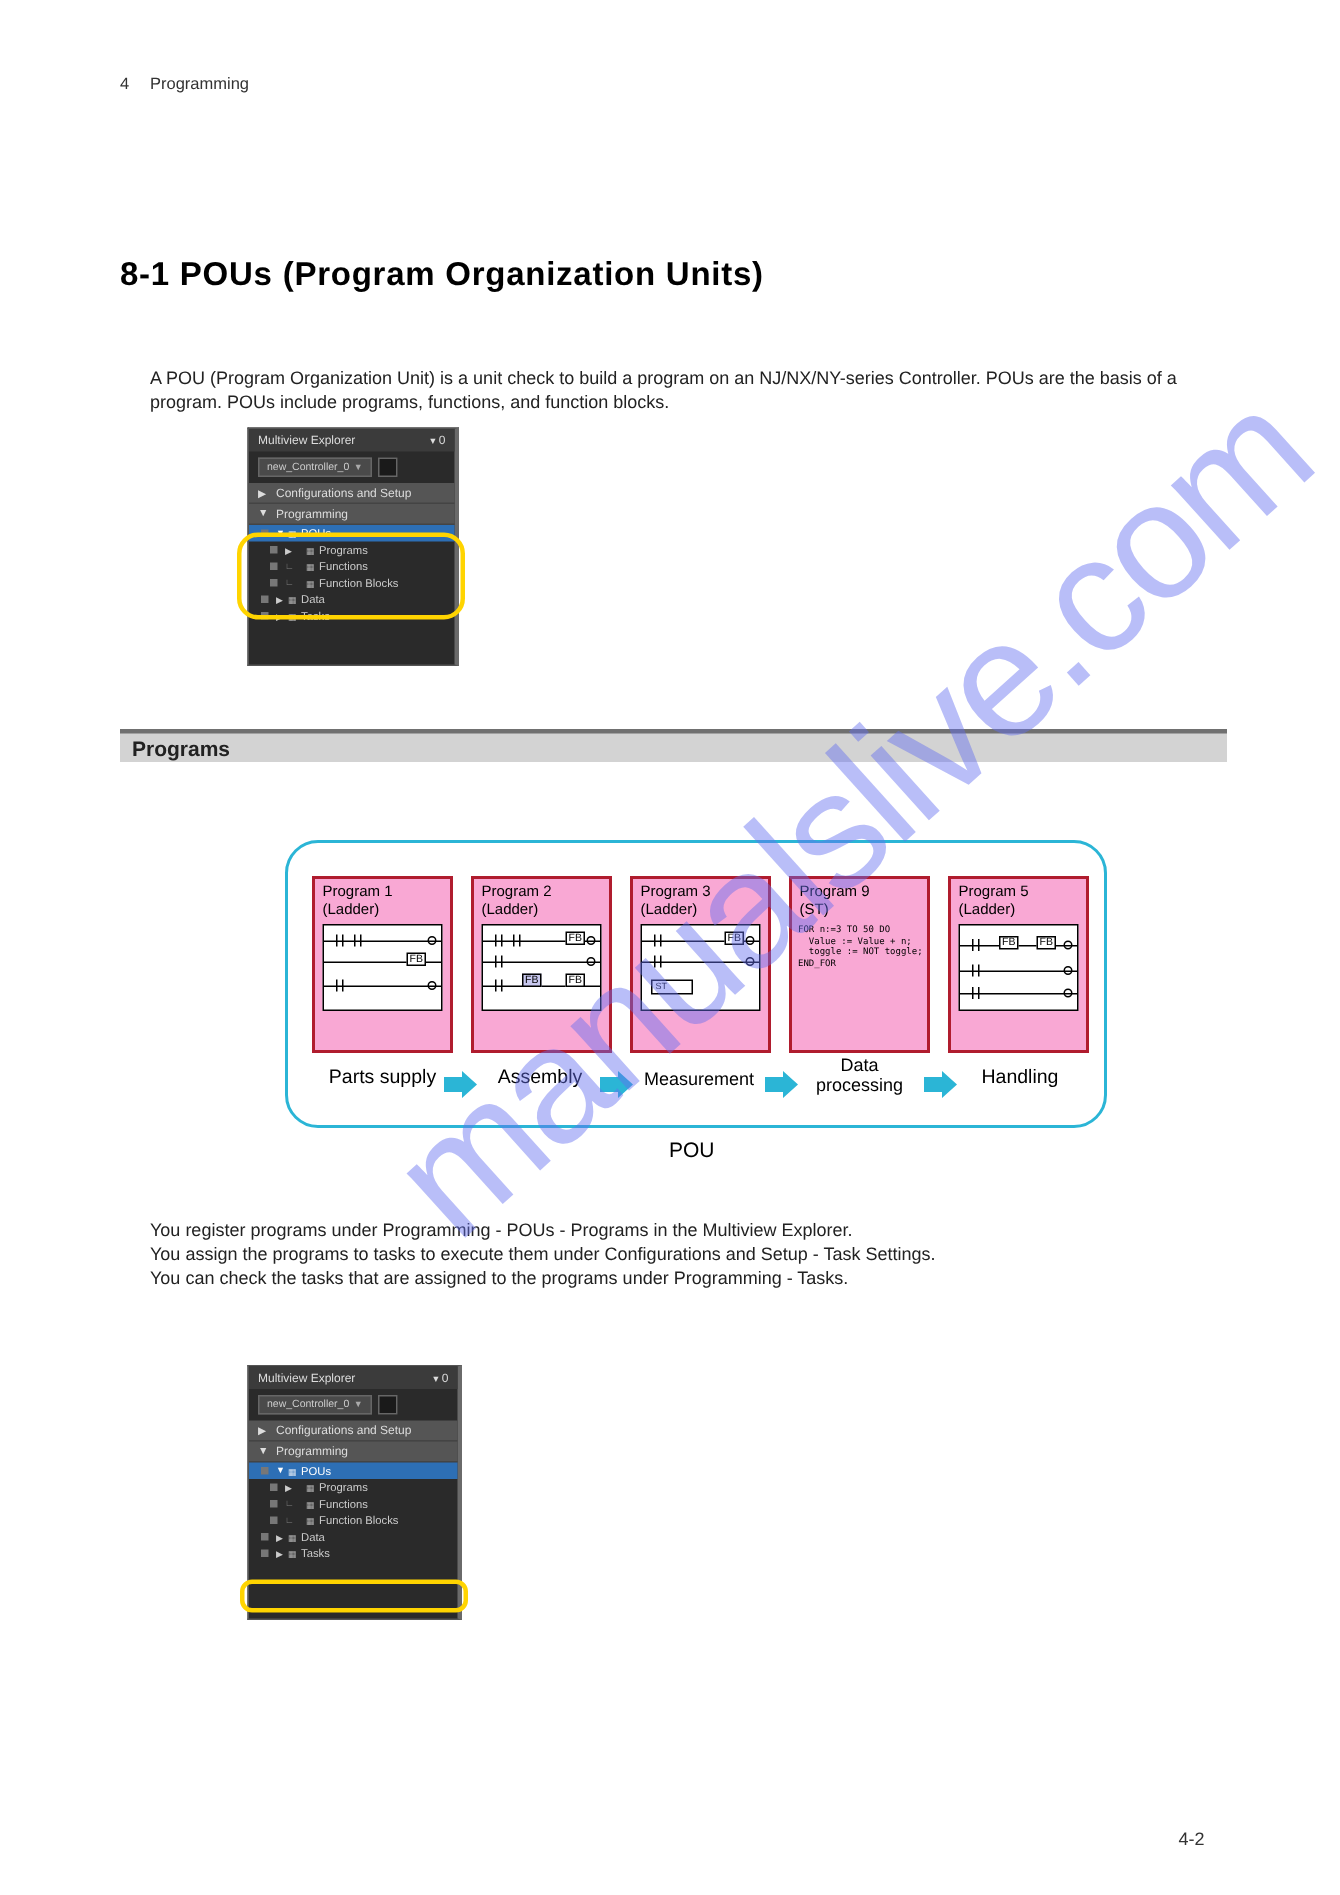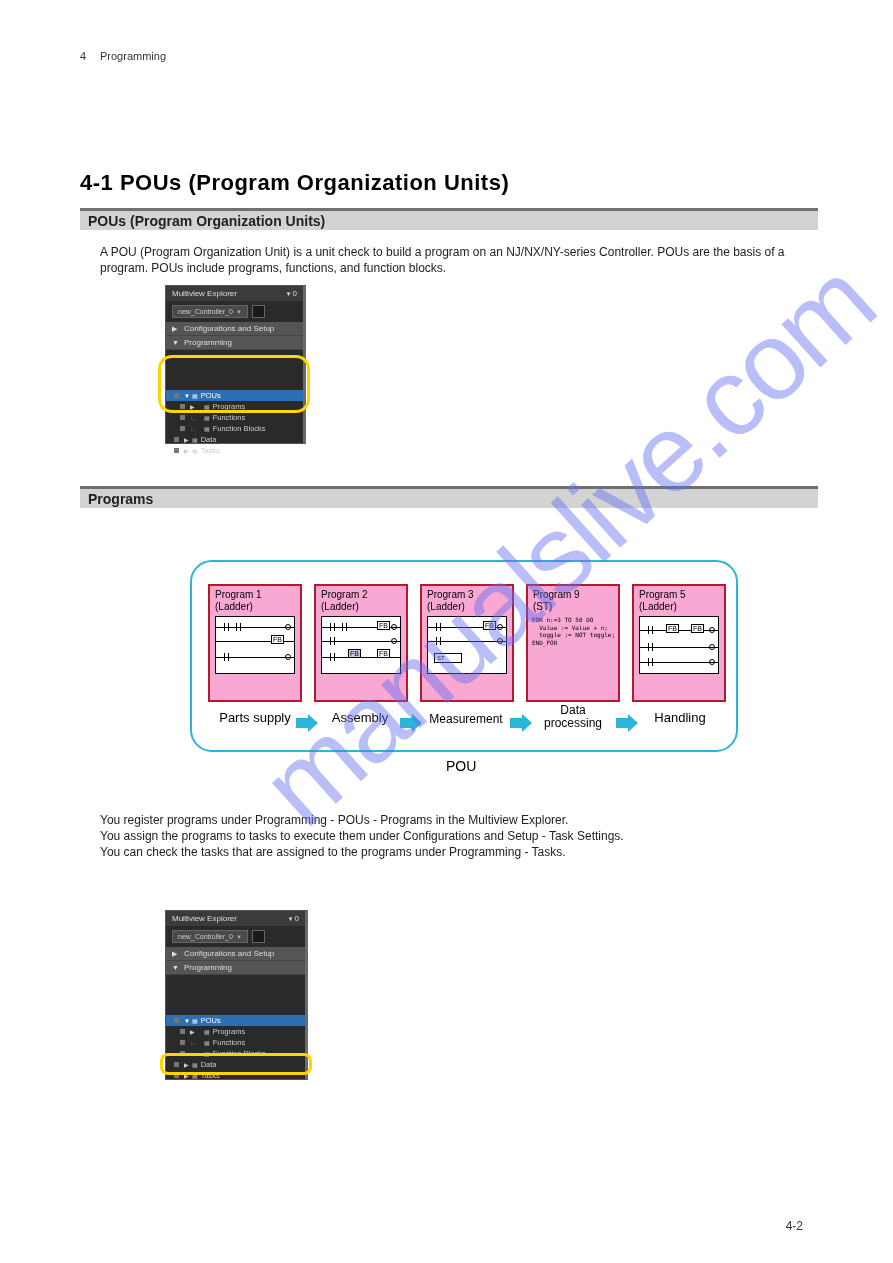--- a/index.html
+++ b/index.html
@@ -135,21 +135,20 @@
     font-size: 7.5px;
     padding: 1px 4px 1px 26px;
     display: flex;
     align-items: center;
     gap: 3px;
     position: relative;
   }
   .explorer .treeitem.sel {
     background: #2d6fb5;
     color: #fff;
-    margin-top: 40px;
   }
   .explorer .treeitem .sq {
     width: 5px; height: 5px; background: #777;
     position: absolute; left: 8px;
   }
   .explorer .treeitem .arrow {
     font-size: 6px;
     position: absolute;
     left: 18px;
   }
@@ -253,25 +252,22 @@
 </head>
 <body>
 
 <div class="page">
 
   <div class="watermark">manualslive.com</div>
 
   <div class="header-num">4</div>
   <div class="header-text" style="left:100px">Programming</div>
 
-  <div class="section-title" style="top:170px">4-1  POUs (Program Organization Units)</div>
-
-  <div class="heading-bar" style="top:208px">
-    <span>POUs (Program Organization Units)</span>
-  </div>
+  <div class="section-title" style="top:170px">8-1  POUs (Program Organization Units)</div>
+
   <div class="body-text" style="top:244px">A POU (Program Organization Unit) is a unit check to build a program on an NJ/NX/NY-series Controller. POUs are the basis of a program. POUs include programs, functions, and function blocks.</div>
 
   <div class="explorer" style="left:165px; top:285px;">
     <div class="titlebar">
       <span>Multiview Explorer</span>
       <span><span style="font-size:7px">▾</span> <span>0</span></span>
     </div>
     <div class="devline">
       <div class="devbox">
         <span>new_Controller_0</span>

